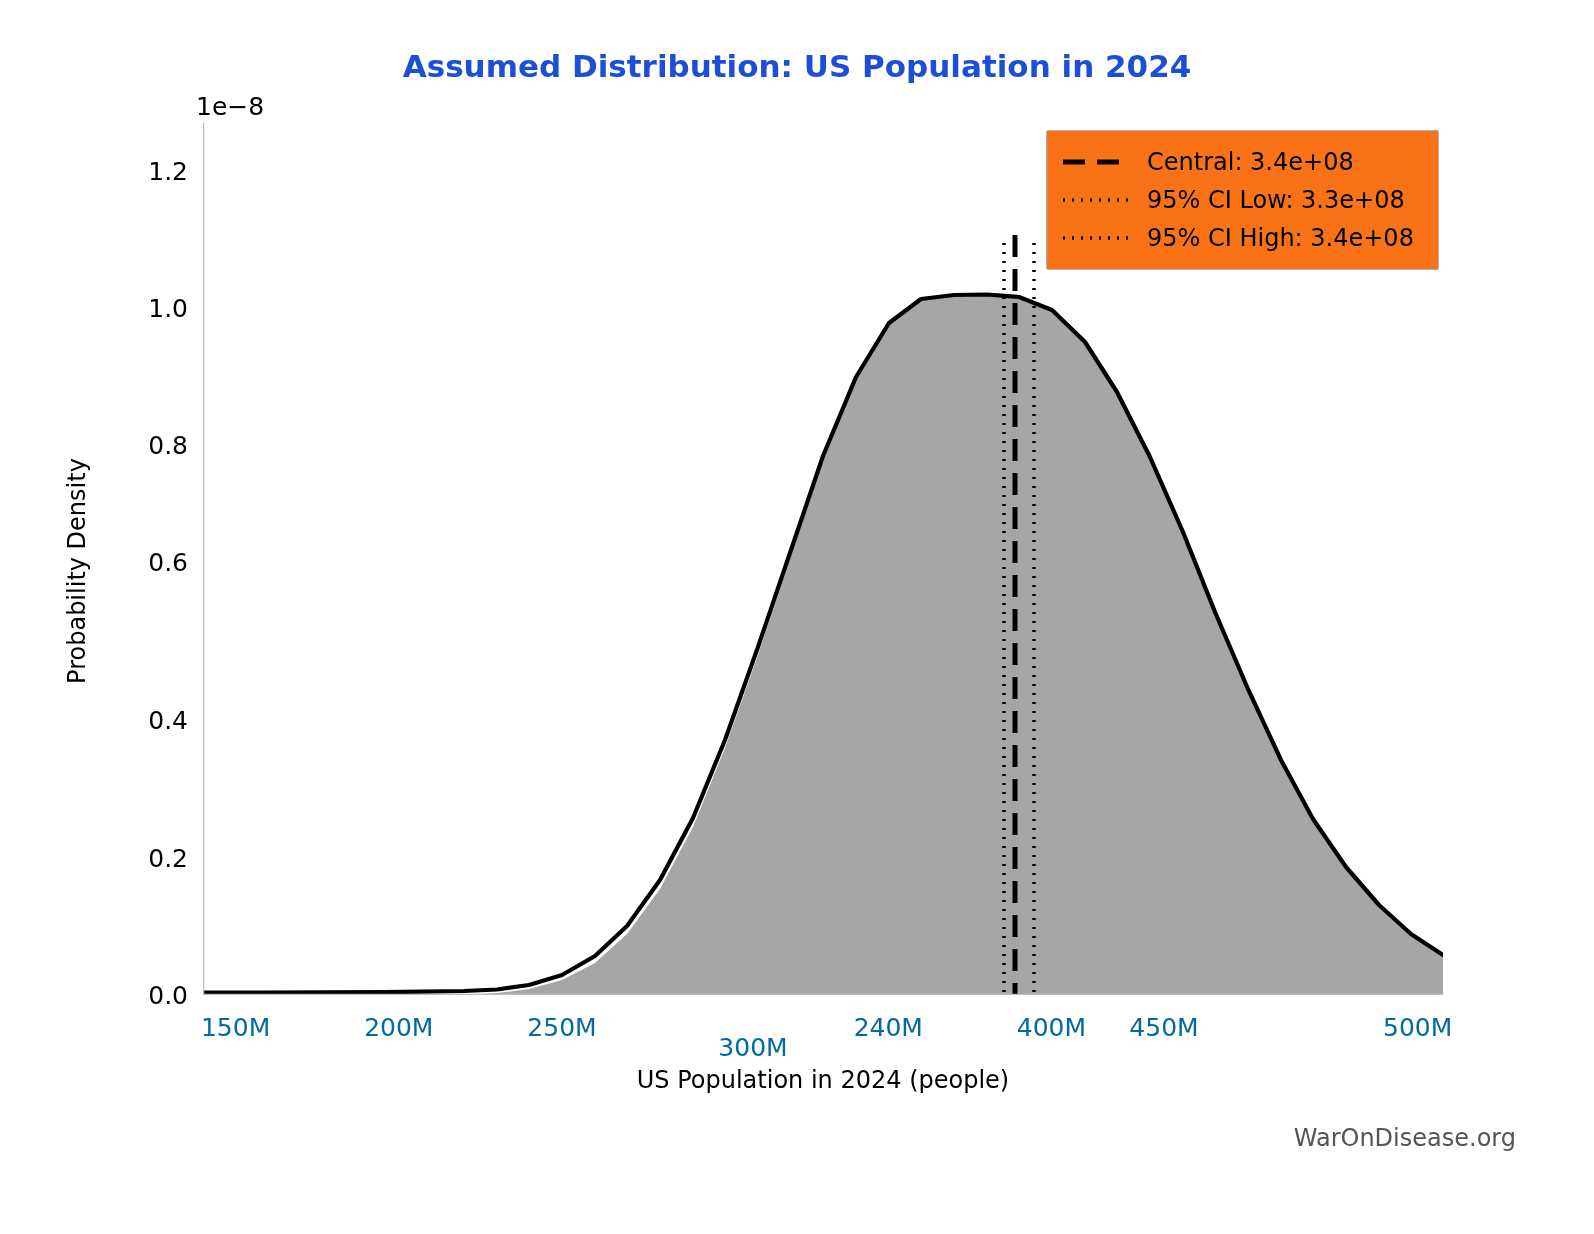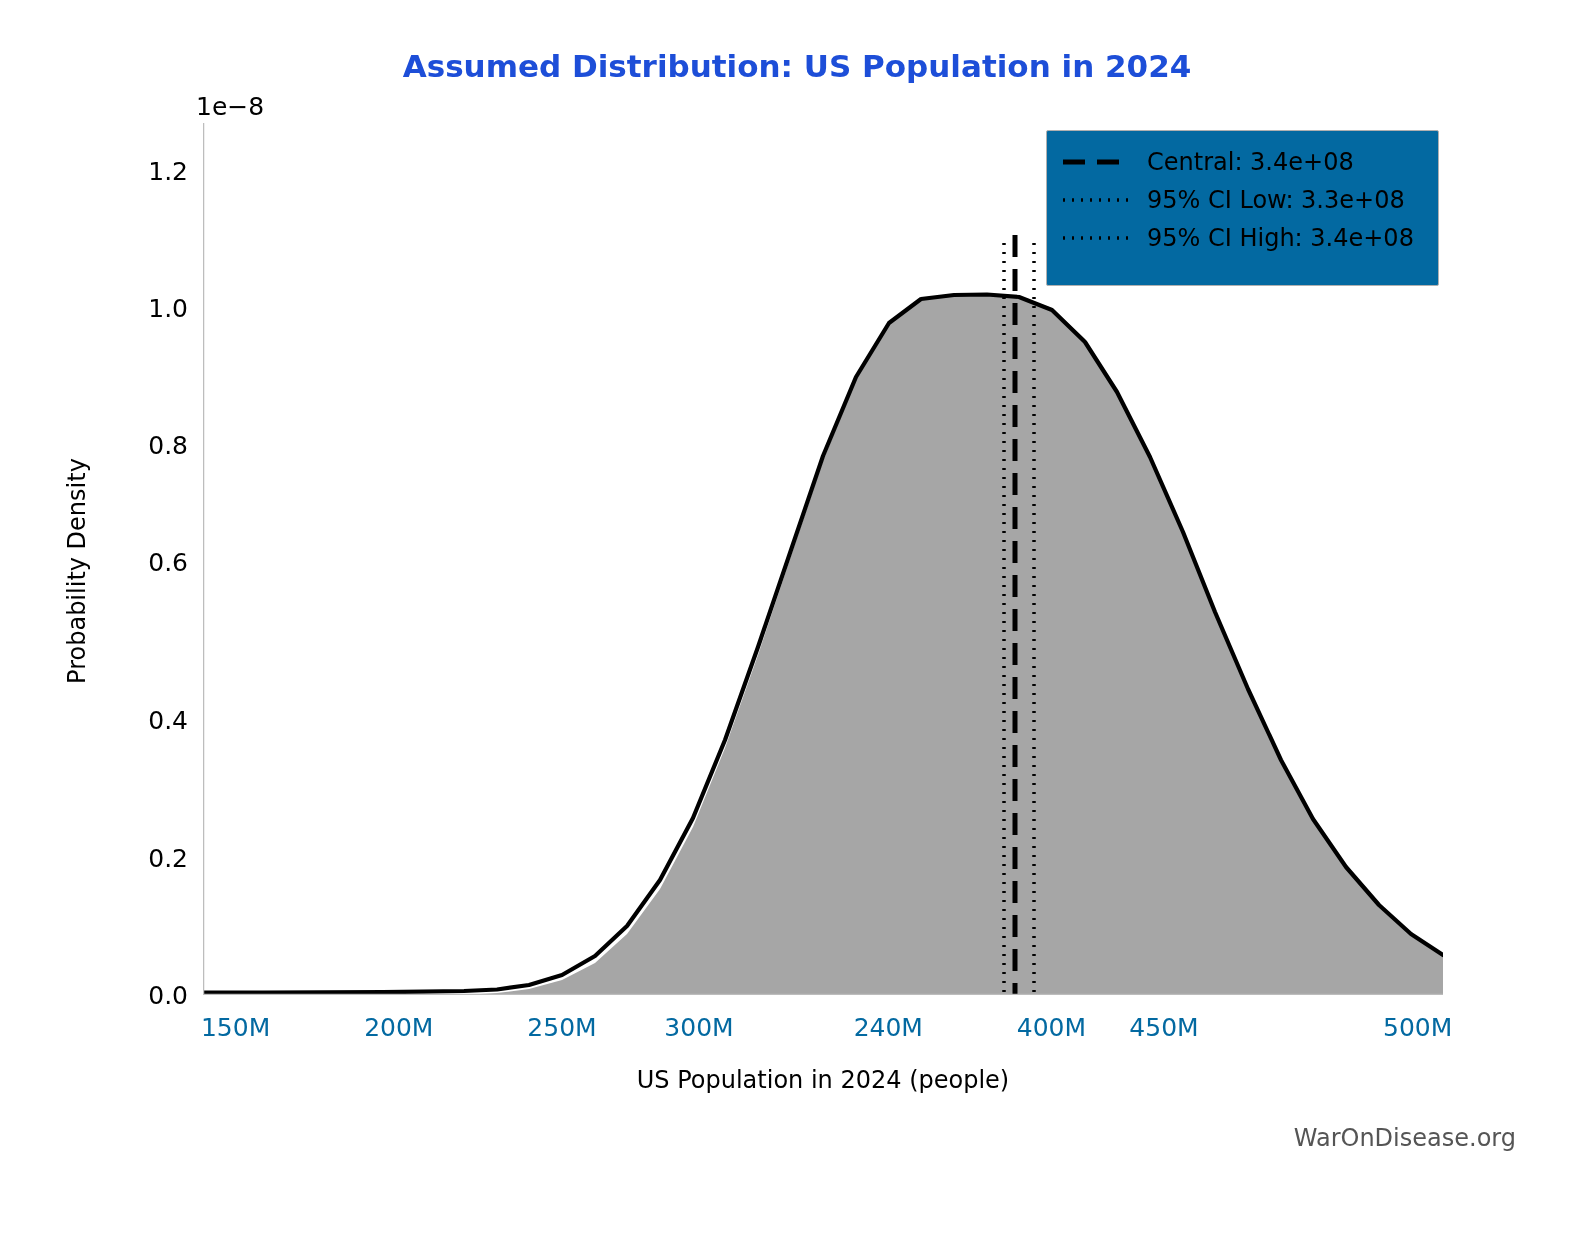--- a/index.html
+++ b/index.html
@@ -104,22 +104,22 @@
     height: 40px;
   }
   
   #legend {
     position: absolute;
     left: 1046px;
     top: 130px;
     width: 393px;
     box-sizing: border-box;
     border: 1px solid #b0b0b0;
-    background: #0369a1;
-    padding: 12px 14px 28px 14px;
+    background: #f97316;
+    padding: 12px 14px 12px 14px;
     border-radius: 2px;
   }
   .legend-row {
     display: flex;
     align-items: center;
     height: 38px;
   }
   .legend-key {
     width: 72px;
     height: 20px;
@@ -157,21 +157,21 @@
     <div class="ytick-label" style="top:439px;">0.6</div>
     <div class="ytick-label" style="top:322.4px;">0.8</div>
     <div class="ytick-label" style="top:185px;margin-left:44px;">1.0</div>
     <div class="ytick-label" style="top:47.6px;">1.2</div>
   </div>
 
   <div id="xtick-labels">
     <div class="xtick-label" style="left:32.6px;">150M</div>
     <div class="xtick-label" style="left:195.8px;">200M</div>
     <div class="xtick-label" style="left:359px;">250M</div>
-    <div class="xtick-label" style="left:496px;">300M</div>
+    <div class="xtick-label" style="left:550px;margin-top:20px;">300M</div>
     <div class="xtick-label" style="left:685.3px;">240M</div>
     <div class="xtick-label" style="left:848.4px;">400M</div>
     <div class="xtick-label" style="left:961px;">450M</div>
     <div class="xtick-label" style="left:1174.7px;margin-left:40px;">500M</div>
   </div>
 
   <div id="plot">
     <svg id="plot-svg" width="1240" height="872" viewBox="0 0 1240 872">
 
       <path fill="#a6a6a6" stroke="none" d="M 261,872

